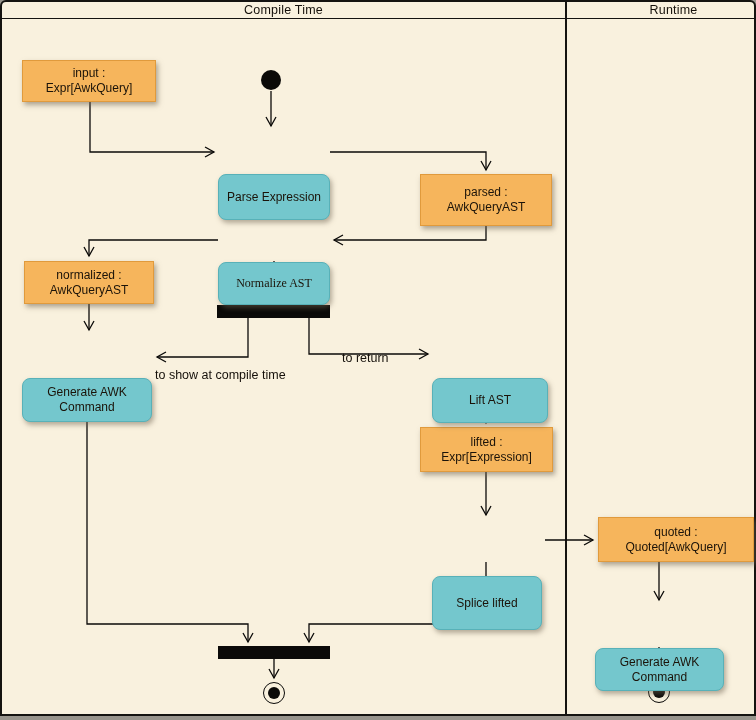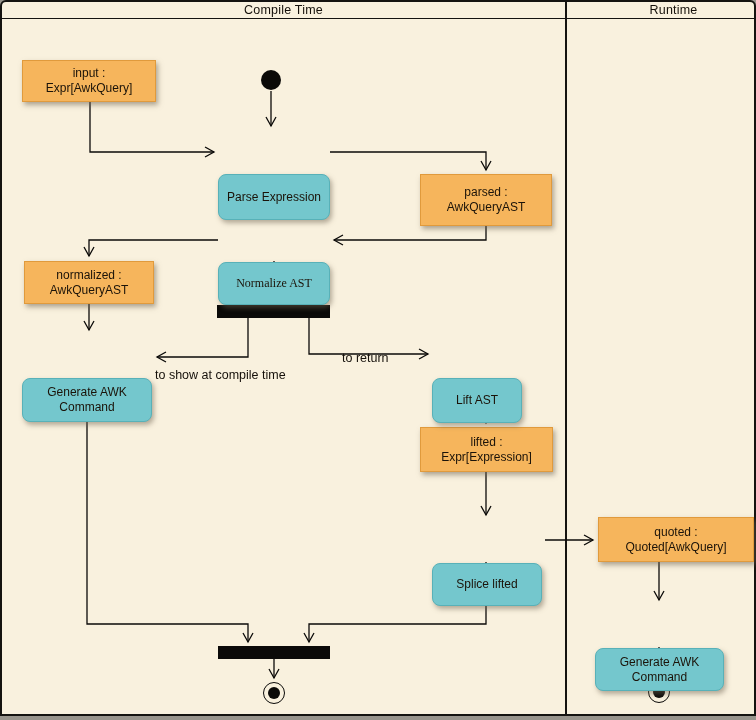--- a/index.html
+++ b/index.html
@@ -126,22 +126,22 @@
 AwkQueryAST</div>
     <div class="node obj" style="left:418px;top:425px;width:133px;height:45px;">lifted :
 Expr[Expression]</div>
     <div class="node obj" style="left:596px;top:515px;width:156px;height:45px;">quoted :
 Quoted[AwkQuery]</div>
 
     <div class="node act" style="left:216px;top:128px;width:112px;height:46px;">Parse Expression</div>
     <div class="node act" style="left:216px;top:216px;width:112px;height:43px;font-family:Liberation Serif, serif;">Normalize AST</div>
     <div class="node act" style="left:20px;top:332px;width:130px;height:44px;">Generate AWK
 Command</div>
-    <div class="node act" style="left:430px;top:332px;width:90px;height:45px;">Lift AST</div>
-    <div class="node act" style="left:430px;top:517px;width:110px;height:43px;">Splice lifted</div>
+    <div class="node act" style="left:430px;top:332px;width:116px;height:45px;">Lift AST</div>
+    <div class="node act" style="left:430px;top:530px;width:110px;height:54px;">Splice lifted</div>
     <div class="node act" style="left:593px;top:602px;width:129px;height:43px;">Generate AWK
 Command</div>
 
     <div class="edge-label" style="left:340px;top:337px;margin-top:12px;">to return</div>
     <div class="edge-label" style="left:153px;top:366px;">to show at compile time</div>
 
   </div>
 </div>
 
 </body></html>

